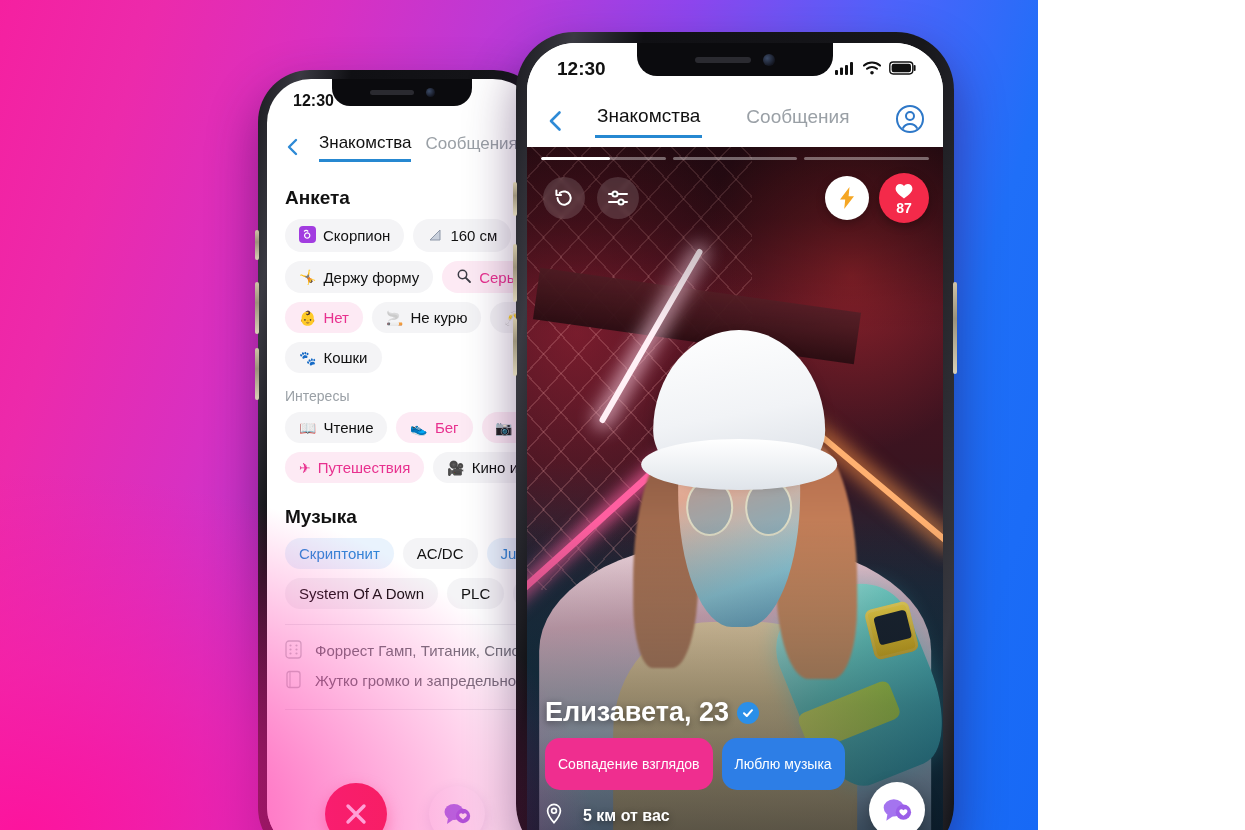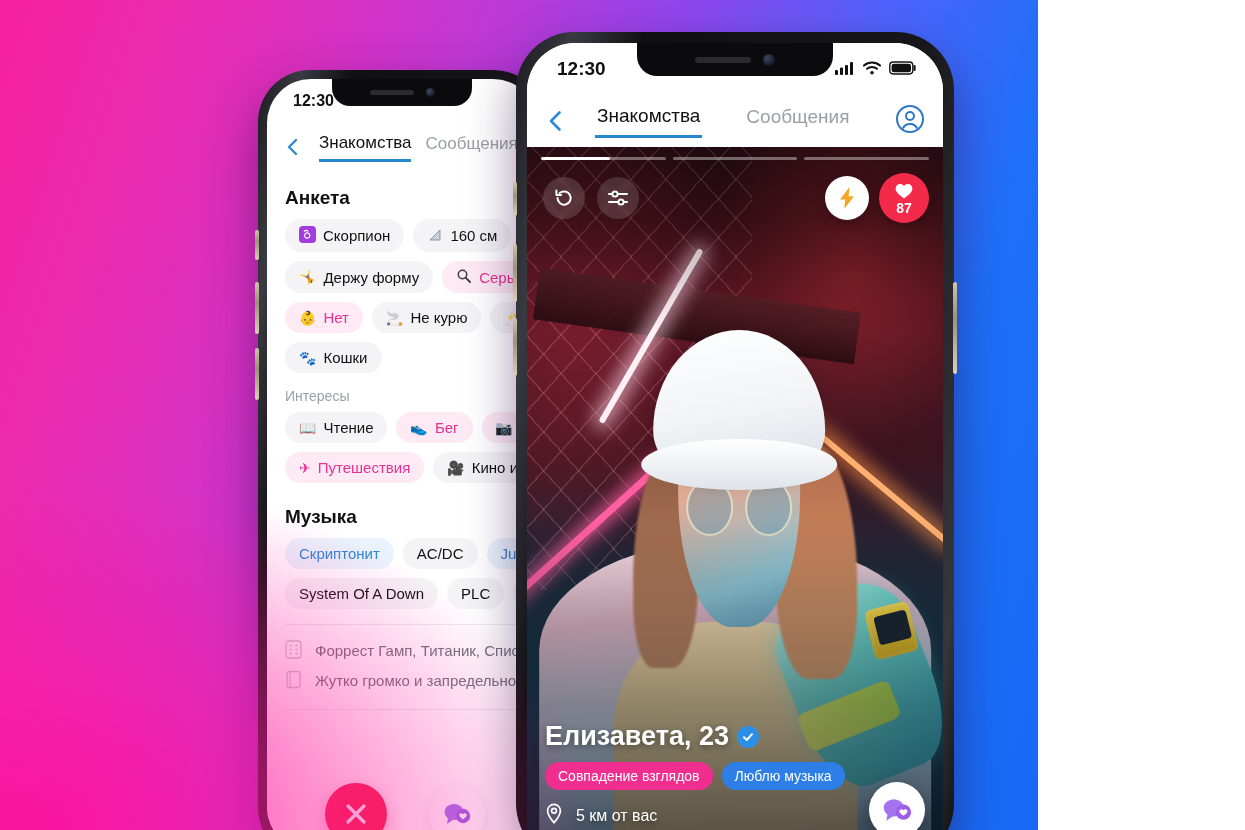--- a/index.html
+++ b/index.html
@@ -208,25 +208,25 @@
           box-shadow:0 3px 10px rgba(0,0,0,.25); margin-right:10px;}
   .likes { width:50px;height:50px;border-radius:50%;background:#f42a4a;display:flex;flex-direction:column;
            align-items:center;justify-content:center; color:#fff; box-shadow:0 3px 10px rgba(0,0,0,.3);}
   .likes .cnt{font-size:14px;font-weight:700;line-height:1;margin-top:1px;}
 
   .info { position:absolute; left:18px; right:16px; bottom:34px; z-index:6; color:#fff;}
   .nameline{display:flex; align-items:center; gap:8px; font-size:27px; font-weight:600;
             text-shadow:0 2px 7px rgba(0,0,0,.45); margin-bottom:10px;}
   .verified{width:22px;height:22px;border-radius:50%;background:#2b8fe8;display:flex;align-items:center;justify-content:center;}
   .badges{display:flex; gap:9px; margin-bottom:13px;}
-  .bdg{padding:6px 13px;border-radius:15px;font-size:14px;color:#fff;white-space:nowrap;}
+  .bdg{padding:18px 13px;border-radius:15px;font-size:14px;color:#fff;white-space:nowrap;}
   .bdg.magenta{background:#ef2e8f;}
   .bdg.blue{background:#2d7ee6;}
   .bio{font-size:18px; line-height:1.33; text-shadow:0 2px 6px rgba(0,0,0,.5); max-width:318px; margin-bottom:16px;}
-  .dist{display:flex; align-items:center; gap:13px; font-size:16px; text-shadow:0 2px 6px rgba(0,0,0,.5);}
+  .dist{display:flex; align-items:center; gap:20px; font-size:16px; text-shadow:0 2px 6px rgba(0,0,0,.5);font-weight:bold;}
 
   .btn-chat-r{position:absolute; right:18px; bottom:24px; width:56px;height:56px;border-radius:50%;
     background:#fff;display:flex;align-items:center;justify-content:center;z-index:7;
     box-shadow:0 6px 18px rgba(0,0,0,.3);}
 </style>
 </head>
 <body>
 
 <div id="stage">
 

